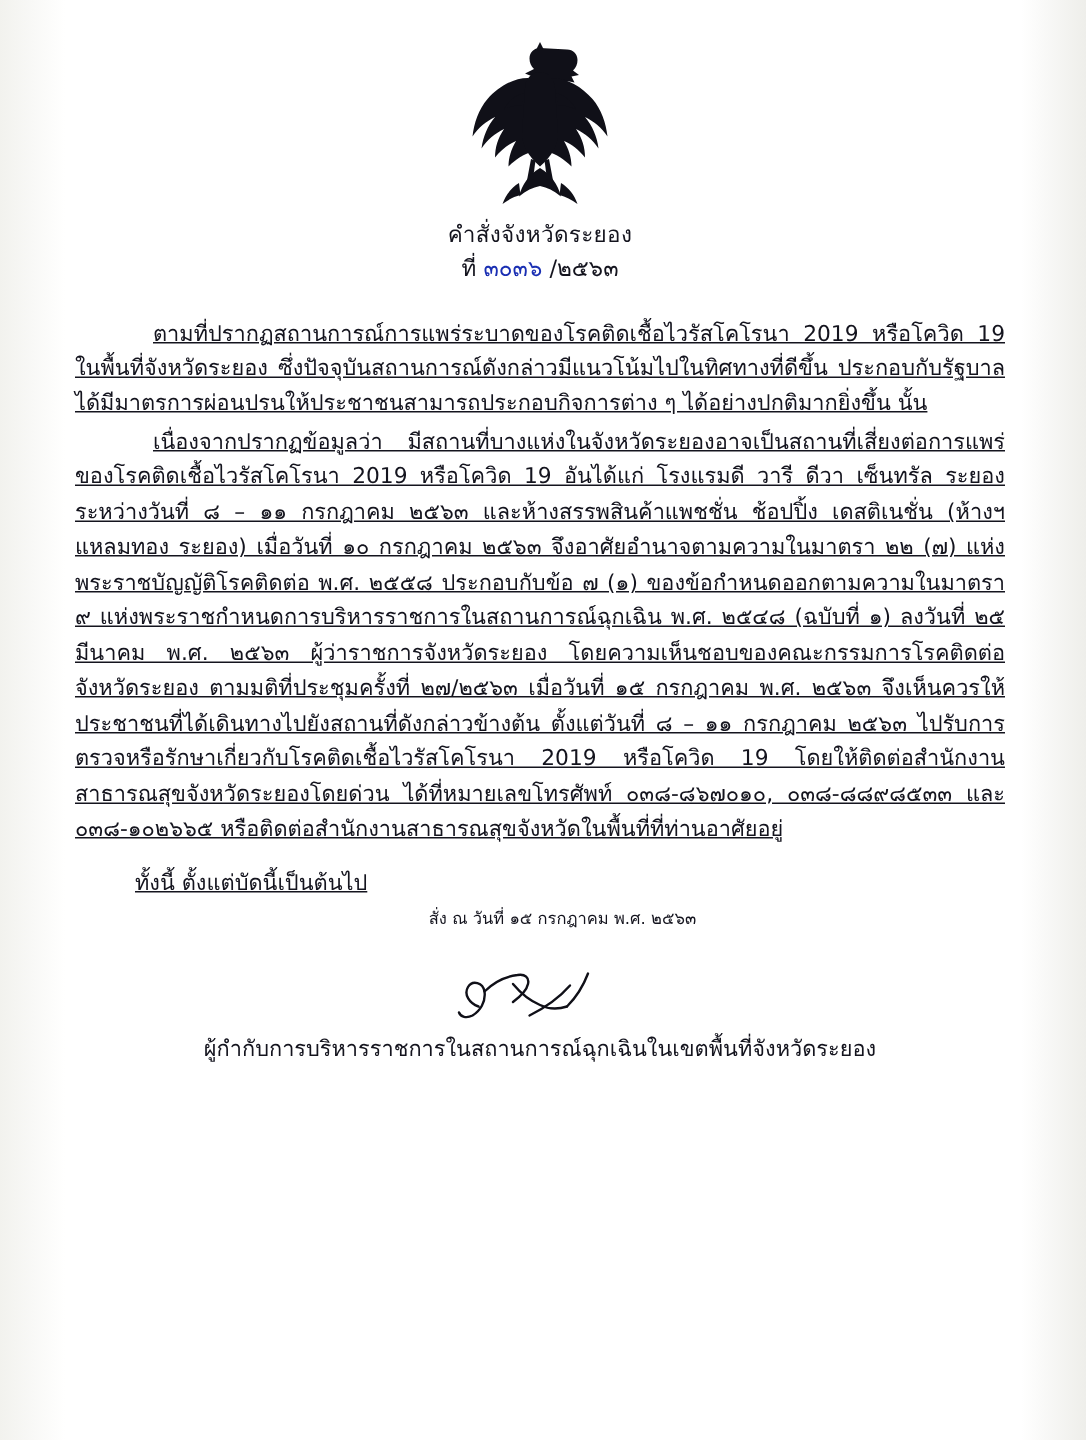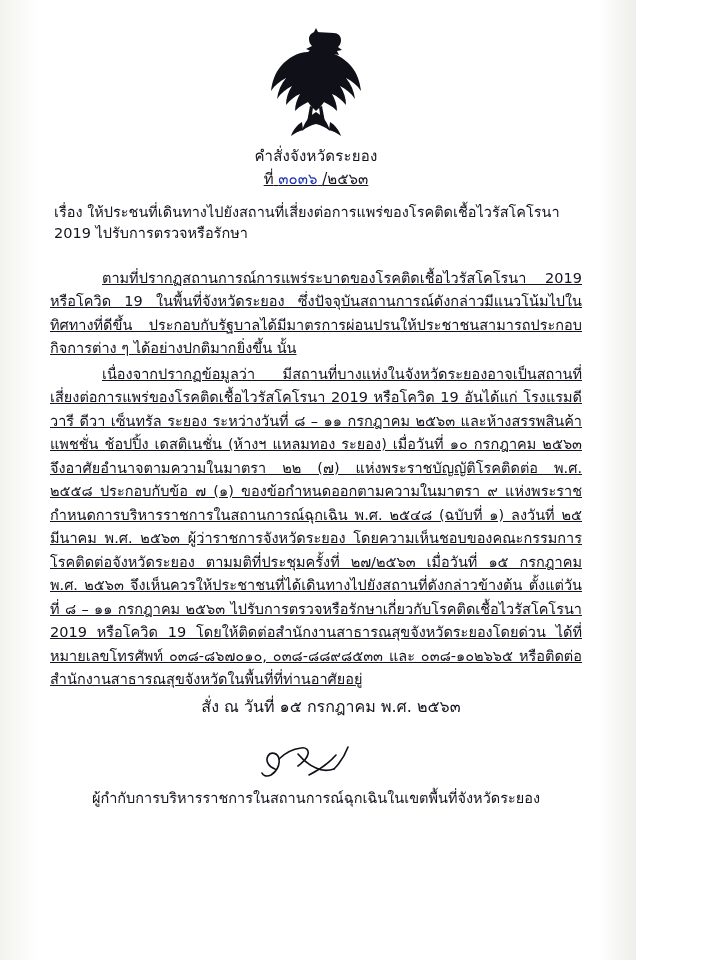--- a/index.html
+++ b/index.html
@@ -10,21 +10,21 @@
   body {
     width: 724px;
     height: 960px;
     overflow: hidden;
     font-family: "DejaVu Sans", "Liberation Sans", sans-serif;
     color: #14141e;
   }
 
   .page {
     position: relative;
-    width: 636px;
+    width: 724px;
     height: 960px;
     background: #0ea5e9;
     box-sizing: border-box;
     padding: 26px 52px 0 48px;
   }
 
   
   .page::before {
     content: "";
     position: absolute;
@@ -49,21 +49,20 @@
     text-align: center;
     line-height: 1.35;
   }
   .heading .org {
     font-size: 15px;
     letter-spacing: .2px;
   }
   .heading .number {
     font-size: 15px;
     margin-top: 3px;
-    text-decoration: underline;
   }
   .heading .number .num {
     color: #1a2fb3;
   }
 
   .subject {
     margin-top: 12px;
     font-size: 14.5px;
     line-height: 1.5;
     text-align: left;
@@ -83,21 +82,21 @@
     text-indent: 52px;
     text-decoration: underline;
   }
   .body-block p.closing {
     text-indent: 40px;
     margin-top: 12px;
   }
 
   .date-line {
     margin-top: 0;
-    font-size: 16px;
+    font-size: 11px;
     text-align: center;
     padding-left: 30px;
   }
   .date-line .d, .date-line .y {
     color: #14141e;
   }
 
   .signature-area {
     margin-top: 16px;
     text-align: center;
@@ -158,25 +157,25 @@
 
   <div class="heading">
     <div class="org">คำสั่งจังหวัดระยอง</div>
     <div class="number">
       <span>ที่</span>
       <span class="num">๓๐๓๖</span>
       <span>/๒๕๖๓</span>
     </div>
   </div>
 
-  <div class="subject">เรื่อง ให้ประชนที่เดินทางไปยังสถานที่เสี่ยงต่อการแพร่ของโรคติดเชื้อไวรัสโคโรนา 2019 ไปรับการตรวจหรือรักษา</div>
 
   <div class="body-block">
     <p>ตามที่ปรากฏสถานการณ์การแพร่ระบาดของโรคติดเชื้อไวรัสโคโรนา 2019 หรือโควิด 19 ในพื้นที่จังหวัดระยอง ซึ่งปัจจุบันสถานการณ์ดังกล่าวมีแนวโน้มไปในทิศทางที่ดีขึ้น ประกอบกับรัฐบาลได้มีมาตรการผ่อนปรนให้ประชาชนสามารถประกอบกิจการต่าง ๆ ได้อย่างปกติมากยิ่งขึ้น นั้น</p>
     <p>เนื่องจากปรากฏข้อมูลว่า มีสถานที่บางแห่งในจังหวัดระยองอาจเป็นสถานที่เสี่ยงต่อการแพร่ของโรคติดเชื้อไวรัสโคโรนา 2019 หรือโควิด 19 อันได้แก่ โรงแรมดี วารี ดีวา เซ็นทรัล ระยอง ระหว่างวันที่ ๘ – ๑๑ กรกฎาคม ๒๕๖๓ และห้างสรรพสินค้าแพชชั่น ช้อปปิ้ง เดสติเนชั่น (ห้างฯ แหลมทอง ระยอง) เมื่อวันที่ ๑๐ กรกฎาคม ๒๕๖๓ จึงอาศัยอำนาจตามความในมาตรา ๒๒ (๗) แห่งพระราชบัญญัติโรคติดต่อ พ.ศ. ๒๕๕๘ ประกอบกับข้อ ๗ (๑) ของข้อกำหนดออกตามความในมาตรา ๙ แห่งพระราชกำหนดการบริหารราชการในสถานการณ์ฉุกเฉิน พ.ศ. ๒๕๔๘ (ฉบับที่ ๑) ลงวันที่ ๒๕ มีนาคม พ.ศ. ๒๕๖๓ ผู้ว่าราชการจังหวัดระยอง โดยความเห็นชอบของคณะกรรมการโรคติดต่อจังหวัดระยอง ตามมติที่ประชุมครั้งที่ ๒๗/๒๕๖๓ เมื่อวันที่ ๑๕ กรกฎาคม พ.ศ. ๒๕๖๓ จึงเห็นควรให้ประชาชนที่ได้เดินทางไปยังสถานที่ดังกล่าวข้างต้น ตั้งแต่วันที่ ๘ – ๑๑ กรกฎาคม ๒๕๖๓ ไปรับการตรวจหรือรักษาเกี่ยวกับโรคติดเชื้อไวรัสโคโรนา 2019 หรือโควิด 19 โดยให้ติดต่อสำนักงานสาธารณสุขจังหวัดระยองโดยด่วน ได้ที่หมายเลขโทรศัพท์ ๐๓๘-๘๖๗๐๑๐, ๐๓๘-๘๘๙๘๕๓๓ และ ๐๓๘-๑๐๒๖๖๕ หรือติดต่อสำนักงานสาธารณสุขจังหวัดในพื้นที่ที่ท่านอาศัยอยู่</p>
+    <p class="closing">ทั้งนี้ ตั้งแต่บัดนี้เป็นต้นไป</p>
   </div>
 
   <div class="date-line">
     <span>สั่ง ณ วันที่</span>
     <span class="d">๑๕</span>
     <span>กรกฎาคม</span>
     <span>พ.ศ.</span>
     <span class="y">๒๕๖๓</span>
   </div>
 

